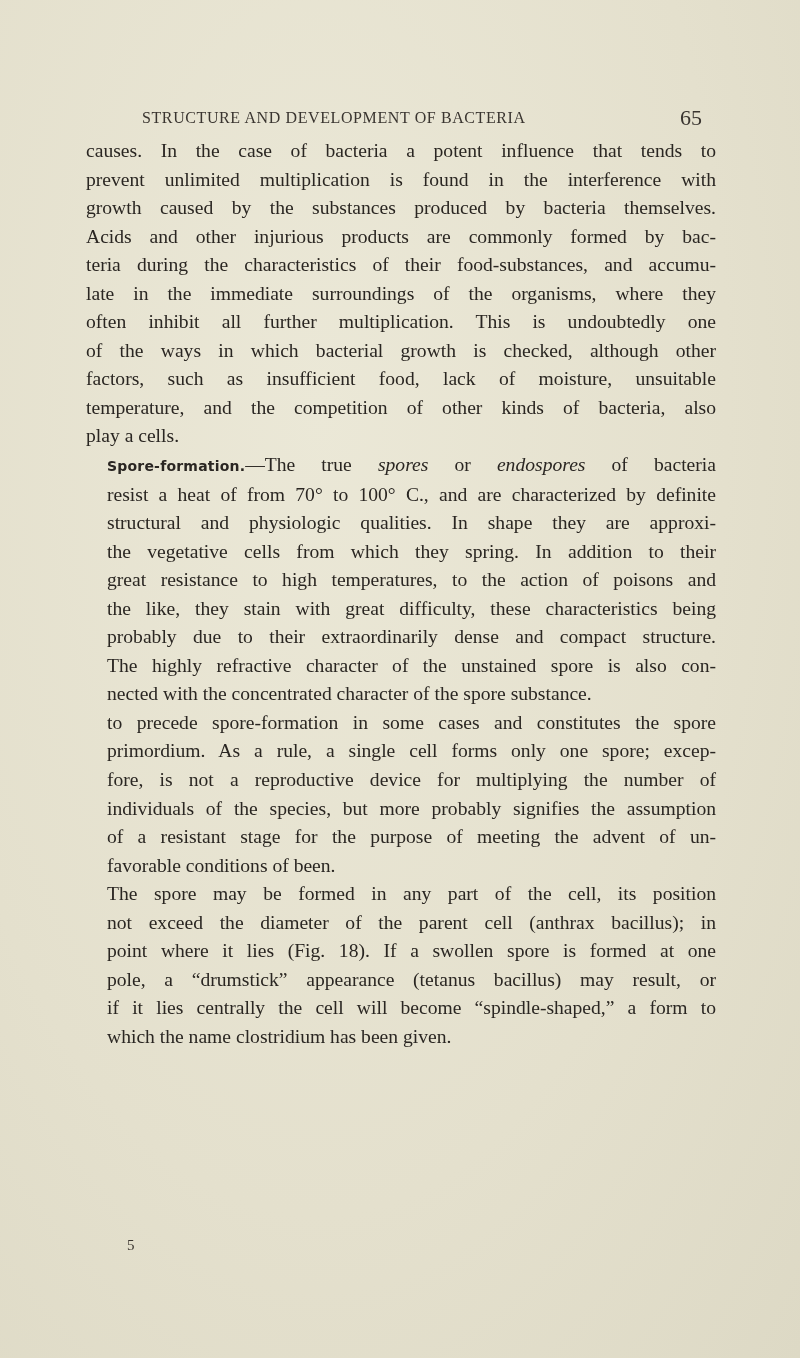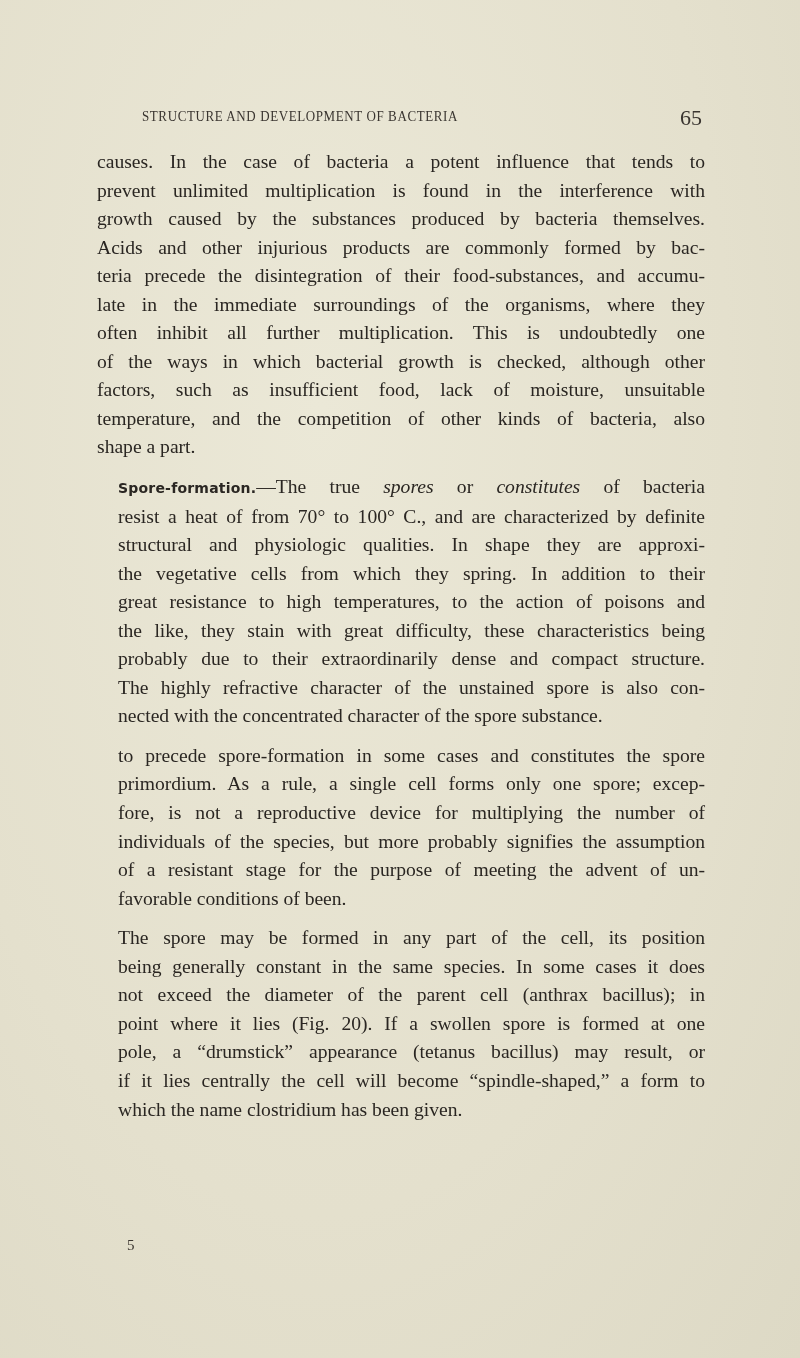--- a/index.html
+++ b/index.html
@@ -9,33 +9,33 @@
       background-image: radial-gradient(ellipse at 40% 30%, #ebe8d7 0%, #e4e0cd 60%, #ddd9c5 100%);
       position: relative; overflow: hidden;
       color: #2a2622;
       font-family: "Liberation Serif", "DejaVu Serif", serif;
     }
     .header {
       position: absolute; top: 107px; left: 142px; width: 560px; height: 26px;
     }
     .running-head {
       position: absolute; left: 0; top: 2px;
-      font-size: 13px; letter-spacing: 0.6px; color: #3a3530;
+      font-size: 16px; letter-spacing: 0.6px; color: #3a3530;
       transform: scaleY(1.05);
     }
     .page-number {
       position: absolute; right: 0; top: -2px;
       font-size: 22px; color: #3a3530;
     }
     .body-text {
       position: absolute; top: 137px; left: 86px; width: 630px;
       font-size: 19.6px; line-height: 28.55px;
       text-align: justify; text-justify: inter-word;
     }
-    .body-text p { margin: 11px; }
+    .body-text p { margin: 0; }
     .body-text p.indent { text-indent: 21px; }
     .line { display: block; text-align: justify; text-align-last: justify; white-space: nowrap; }
     .line.last { text-align-last: left; }
     .heading {
       font-family: "DejaVu Sans", "Liberation Sans", sans-serif;
       font-weight: bold; font-size: 14px; letter-spacing: 0.2px;
     }
     em { font-style: italic; }
     .signature {
       position: absolute; top: 1237px; left: 127px;
@@ -49,51 +49,50 @@
   <span class="running-head">STRUCTURE AND DEVELOPMENT OF BACTERIA</span>
   <span class="page-number">65</span>
 </div>
 
 <div class="body-text">
   <p>
       <span class="line">causes. In the case of bacteria a potent influence that tends to</span>
       <span class="line">prevent unlimited multiplication is found in the interference with</span>
       <span class="line">growth caused by the substances produced by bacteria themselves.</span>
       <span class="line">Acids and other injurious products are commonly formed by bac-</span>
-      <span class="line">teria precede the disintegration of their food-substances, and accumu-</span>
+      <span class="line">teria during the characteristics of their food-substances, and accumu-</span>
       <span class="line">late in the immediate surroundings of the organisms, where they</span>
       <span class="line">often inhibit all further multiplication. This is undoubtedly one</span>
       <span class="line">of the ways in which bacterial growth is checked, although other</span>
       <span class="line">factors, such as insufficient food, lack of moisture, unsuitable</span>
       <span class="line">temperature, and the competition of other kinds of bacteria, also</span>
-      <span class="line last">shape a part.</span>
+      <span class="line last">play a cells.</span>
     </p>
   <p class="indent">
-      <span class="line"><span class="heading">Spore-formation.</span><span>—The true </span><em>spores</em><span> or </span><em>constitutes</em><span> of bacteria</span></span>
+      <span class="line"><span class="heading">Spore-formation.</span><span>—The true </span><em>spores</em><span> or </span><em>endospores</em><span> of bacteria</span></span>
       <span class="line">resist a heat of from 70° to 100° C., and are characterized by definite</span>
       <span class="line">structural and physiologic qualities. In shape they are approxi-</span>
       <span class="line">the vegetative cells from which they spring. In addition to their</span>
       <span class="line">great resistance to high temperatures, to the action of poisons and</span>
       <span class="line">the like, they stain with great difficulty, these characteristics being</span>
       <span class="line">probably due to their extraordinarily dense and compact structure.</span>
       <span class="line">The highly refractive character of the unstained spore is also con-</span>
       <span class="line last">nected with the concentrated character of the spore substance.</span>
     </p>
   <p class="indent">
       <span class="line">to precede spore-formation in some cases and constitutes the spore</span>
       <span class="line">primordium. As a rule, a single cell forms only one spore; excep-</span>
       <span class="line">fore, is not a reproductive device for multiplying the number of</span>
       <span class="line">individuals of the species, but more probably signifies the assumption</span>
       <span class="line">of a resistant stage for the purpose of meeting the advent of un-</span>
       <span class="line last">favorable conditions of been.</span>
     </p>
   <p class="indent">
       <span class="line">The spore may be formed in any part of the cell, its position</span>
-      <span class="line">being generally constant in the same species. In some cases it does</span>
       <span class="line">not exceed the diameter of the parent cell (anthrax bacillus); in</span>
-      <span class="line">point where it lies (Fig. 20). If a swollen spore is formed at one</span>
+      <span class="line">point where it lies (Fig. 18). If a swollen spore is formed at one</span>
       <span class="line">pole, a “drumstick” appearance (tetanus bacillus) may result, or</span>
       <span class="line">if it lies centrally the cell will become “spindle-shaped,” a form to</span>
       <span class="line last">which the name clostridium has been given.</span>
     </p>
 </div>
 
 <div class="signature">5</div>
 
 </body></html>

